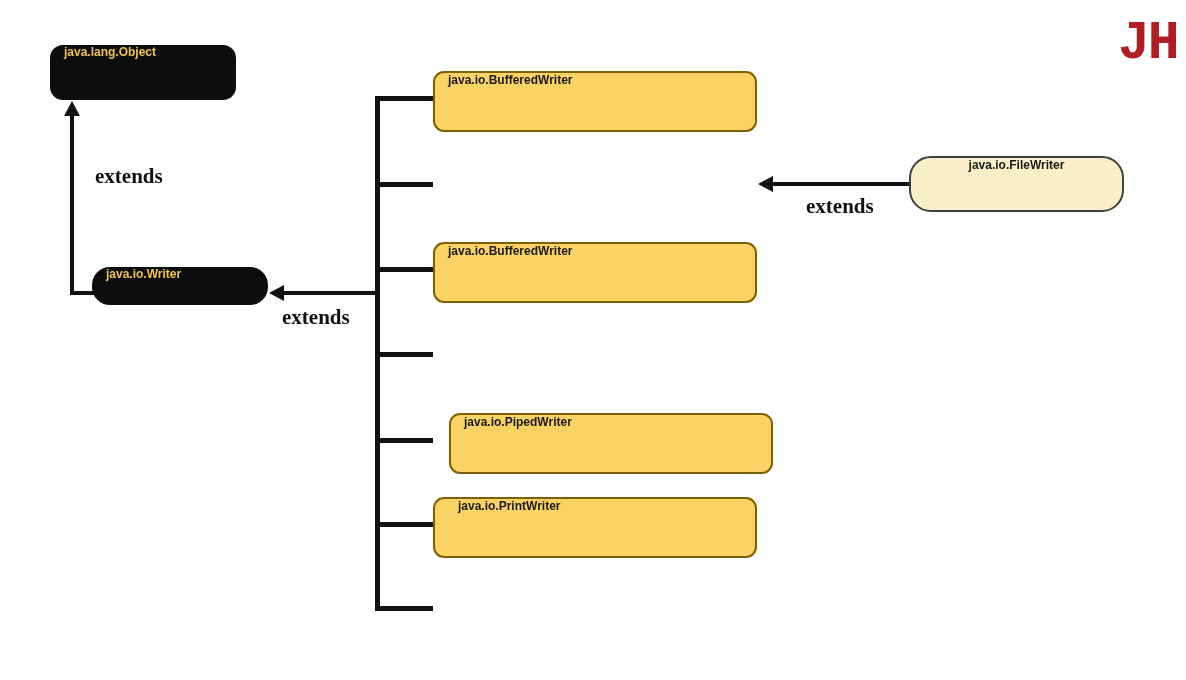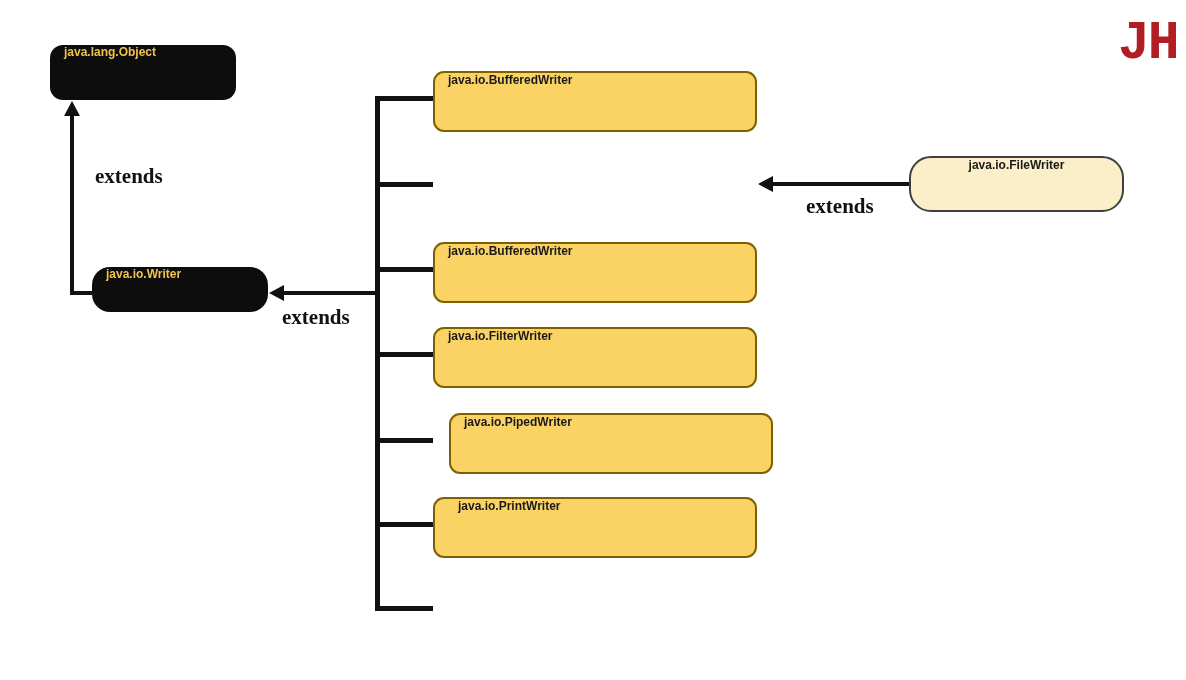--- a/index.html
+++ b/index.html
@@ -92,32 +92,29 @@
 </style>
 </head>
 <body>
 
 <div id="canvas">
 
   <div class="node node-black" style="left:50px; top:45px; width:186px; height:55px;">
     <span>java.lang.Object</span>
   </div>
 
-  <div class="node node-black" style="left:92px; top:267px; width:176px; height:45px;border-radius:18px;">
+  <div class="node node-black" style="left:92px; top:267px; width:176px; height:38px;border-radius:18px;">
     <span>java.io.Writer</span>
   </div>
 
   <div class="node node-yellow" style="top:71px;">
     <span>java.io.BufferedWriter</span>
   </div>
   <div class="node node-yellow" style="top:242px;">
     <span>java.io.BufferedWriter</span>
-  </div>
-  <div class="node node-yellow" style="top:327px;">
-    <span>java.io.FilterWriter</span>
   </div>
   <div class="node node-yellow" style="top:413px;margin-left:16px;">
     <span>java.io.PipedWriter</span>
   </div>
   <div class="node node-yellow" style="top:497px;padding-left:23px;">
     <span>java.io.PrintWriter</span>
   </div>
 
   <div class="node node-cream" style="left:909px; top:156px; width:215px; height:56px;">
     <span>java.io.FileWriter</span>

